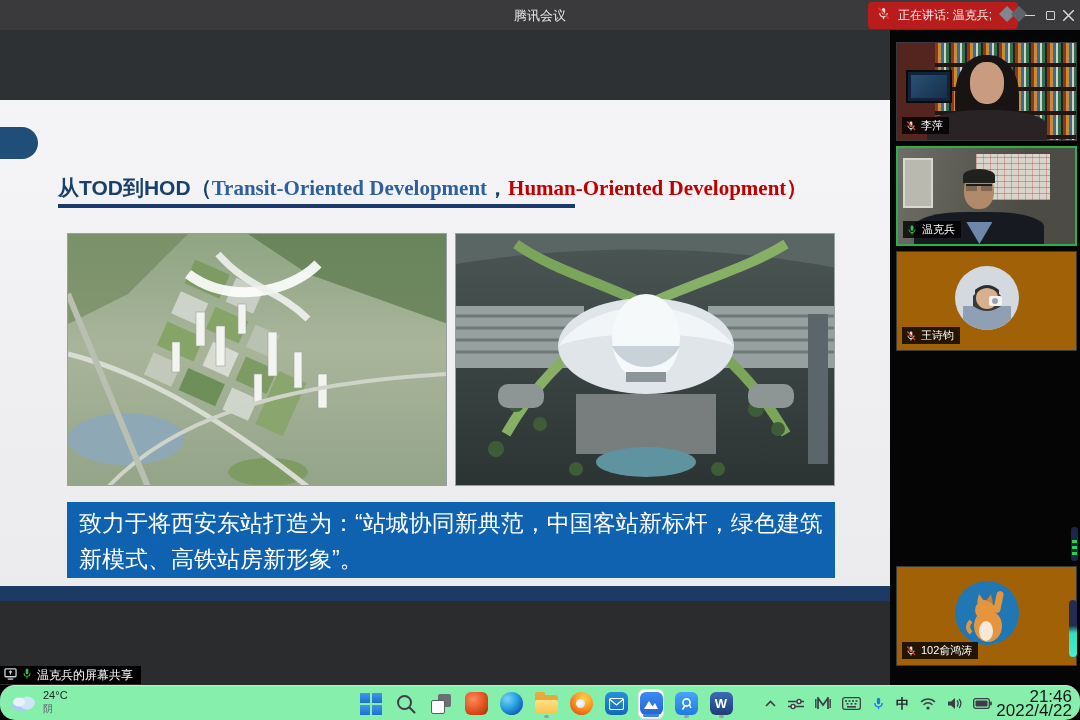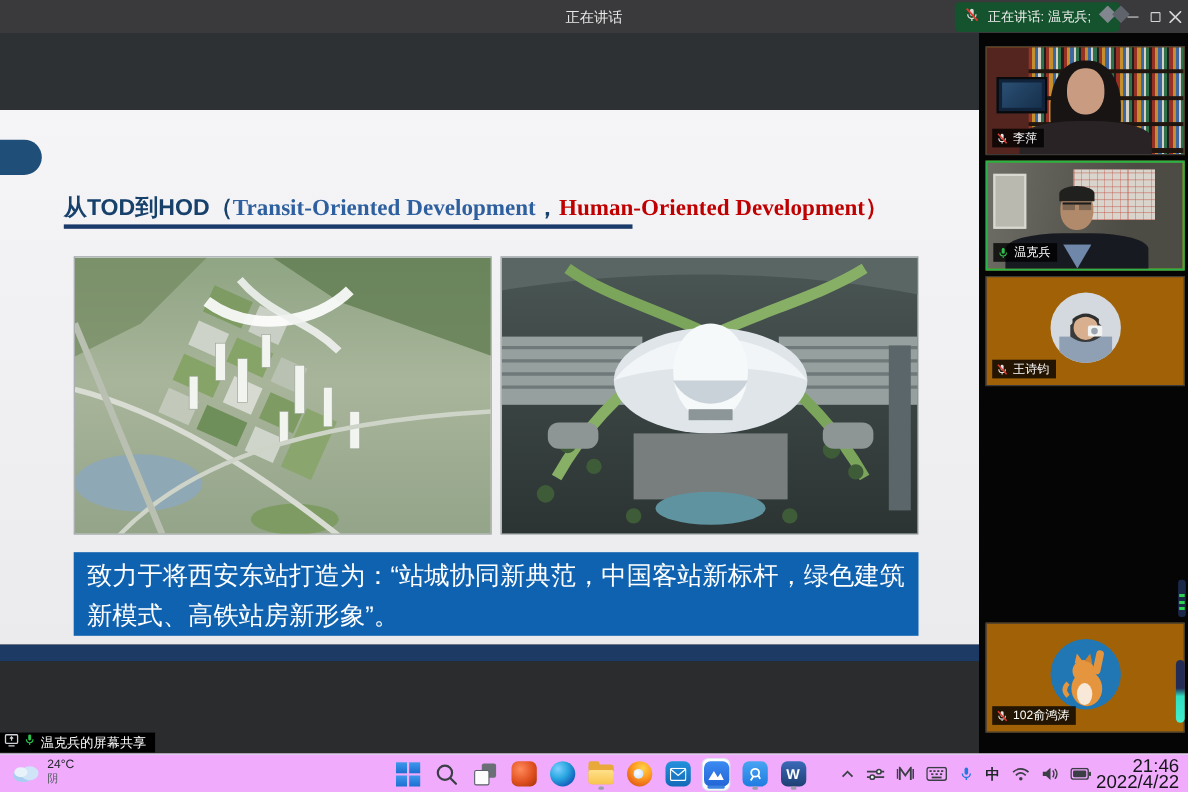--- a/index.html
+++ b/index.html
@@ -2,21 +2,21 @@
 <html><head>
 <meta charset="utf-8">
 <style>
   html,body{margin:0;padding:0;background:#000;}
   *{box-sizing:border-box;font-family:"Liberation Sans",sans-serif;}
   #screen{position:relative;width:1080px;height:720px;overflow:hidden;background:#000;}
 
   
   .titlebar{position:absolute;left:0;top:0;width:1080px;height:30px;background:#3a3a3c;}
   .win-title{position:absolute;left:0;right:0;top:7px;text-align:center;font-size:13px;color:#e8e8e8;}
-  .speak-pill{position:absolute;right:62px;top:2px;width:150px;height:27px;background:#14532d;border-radius:4px;
+  .speak-pill{position:absolute;right:62px;top:2px;width:150px;height:27px;background:#b91c1c;border-radius:4px;
     display:flex;align-items:center;gap:7px;padding:0 8px;}
   .speak-pill .txt{font-size:12px;color:#f0f0f0;white-space:nowrap;}
   .winbtn{position:absolute;top:0;height:30px;width:20px;display:flex;align-items:center;justify-content:center;color:#d4d4d4;}
   .b-min{right:40px}.b-max{right:20px}.b-close{right:2px}
   .glyph-min{width:10px;height:0;border-top:1.5px solid #d4d4d4;}
   .glyph-max{width:9px;height:9px;border:1.5px solid #d4d4d4;border-radius:1px;}
 
   
   .main{position:absolute;left:0;top:30px;width:890px;height:655px;background:#2a2c2e;}
   .top-band{position:absolute;left:0;top:0;width:890px;height:70px;background:#2e3134;}
@@ -82,21 +82,21 @@
   .av6{background:#2077b4;}
 
   
   .audio-meter{position:absolute;right:2px;top:497px;width:7px;height:34px;background:#1a2747;border-radius:3px;}
   .audio-meter i{position:absolute;left:1px;right:1px;bottom:3px;height:18px;display:block;
     background:repeating-linear-gradient(180deg,#2bd24f 0 3px,rgba(0,0,0,0) 3px 6px);}
   .scroll-thumb{position:absolute;right:3px;top:570px;width:8px;height:57px;border-radius:4px;
     background:linear-gradient(180deg,#232c55 0 45%,#2fe0c0 58%,#43f0cf);}
 
   
-  .taskbar{position:absolute;left:0;top:685px;width:1080px;height:35px;background:#f0abfc;border-top:1px solid #d9dce1;}
+  .taskbar{position:absolute;left:0;top:685px;width:1080px;height:35px;background:#86efac;border-top:1px solid #d9dce1;border-radius:15px;}
   .weather{position:absolute;left:10px;top:3px;display:flex;align-items:center;gap:7px;}
   .weather .col{display:flex;flex-direction:column;line-height:13px;}
   .w-temp{font-size:11px;color:#22252a;}
   .w-desc{font-size:10px;color:#5c616a;}
   .task-icons{position:absolute;left:358px;top:0;height:35px;display:flex;align-items:center;gap:9px;}
   .ticon{position:relative;width:26px;height:30px;display:flex;align-items:center;justify-content:center;}
   .run-dot{position:absolute;left:50%;bottom:1px;width:5px;height:3px;margin-left:-2.5px;border-radius:2px;background:#9aa0a8;}
   .active-ind{position:absolute;left:50%;bottom:1px;width:16px;height:3px;margin-left:-8px;border-radius:2px;background:#3d82e0;}
   .hl{background:#fbfcfe;border:1px solid #e2e6ec;border-radius:6px;}
   .sq4{width:22px;height:22px;display:grid;grid-template-columns:10px 10px;grid-gap:2px;}
@@ -121,21 +121,21 @@
   .tray{position:absolute;right:88px;top:0;height:35px;display:flex;align-items:center;gap:11px;}
   .tray .ime{font-size:13px;font-weight:bold;color:#22252a;}
   .clock{position:absolute;right:8px;top:4px;text-align:right;font-size:17px;line-height:14px;color:#14161a;}
 </style>
 </head>
 <body>
 
 <div id="screen">
 
   <div class="titlebar">
-    <div class="win-title">正在讲话</div>
+    <div class="win-title">腾讯会议</div>
     <div class="speak-pill">
       <span>
         <svg width="15" height="15" viewBox="0 0 16 16">
             <rect x="6.2" y="2" width="3.6" height="7" rx="1.8" fill="#d8d8d8"></rect>
             <path d="M4 7.5c0 2.3 1.8 4.1 4 4.1s4-1.8 4-4.1" stroke="#d8d8d8" stroke-width="1.3" fill="none"></path>
             <line x1="8" y1="11.8" x2="8" y2="14" stroke="#d8d8d8" stroke-width="1.3"></line>
             <line x1="3" y1="2" x2="13.5" y2="13.5" stroke="#e03b30" stroke-width="1.8"></line>
           </svg>
       </span>
       <span class="txt">正在讲话: 温克兵;</span>

